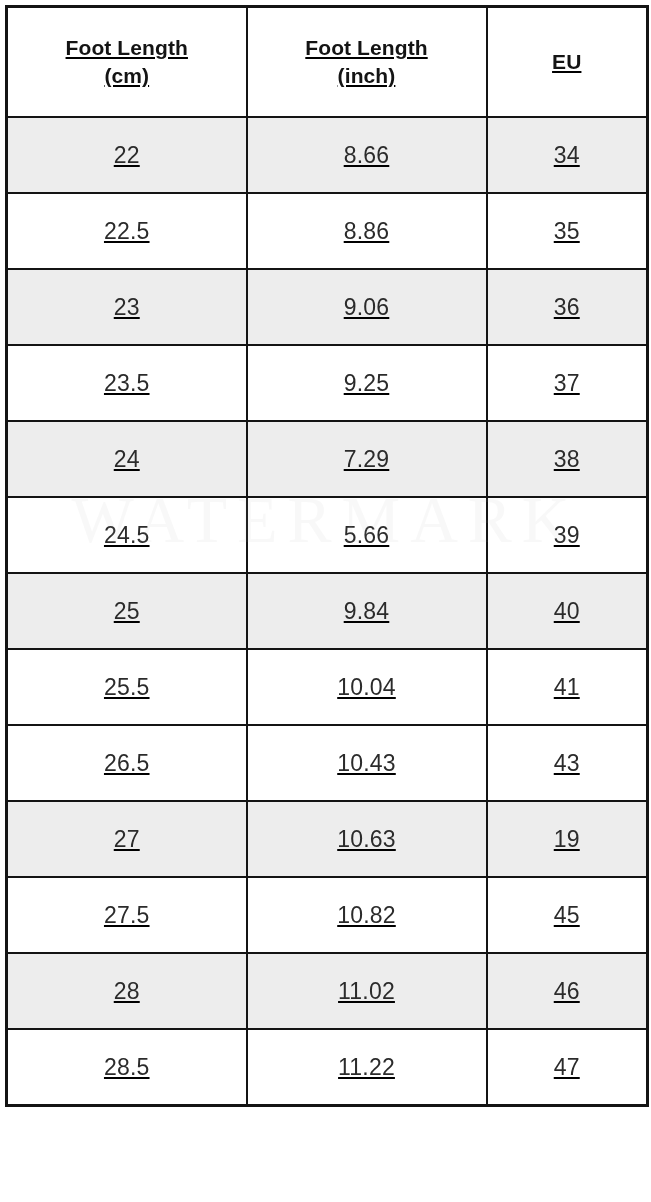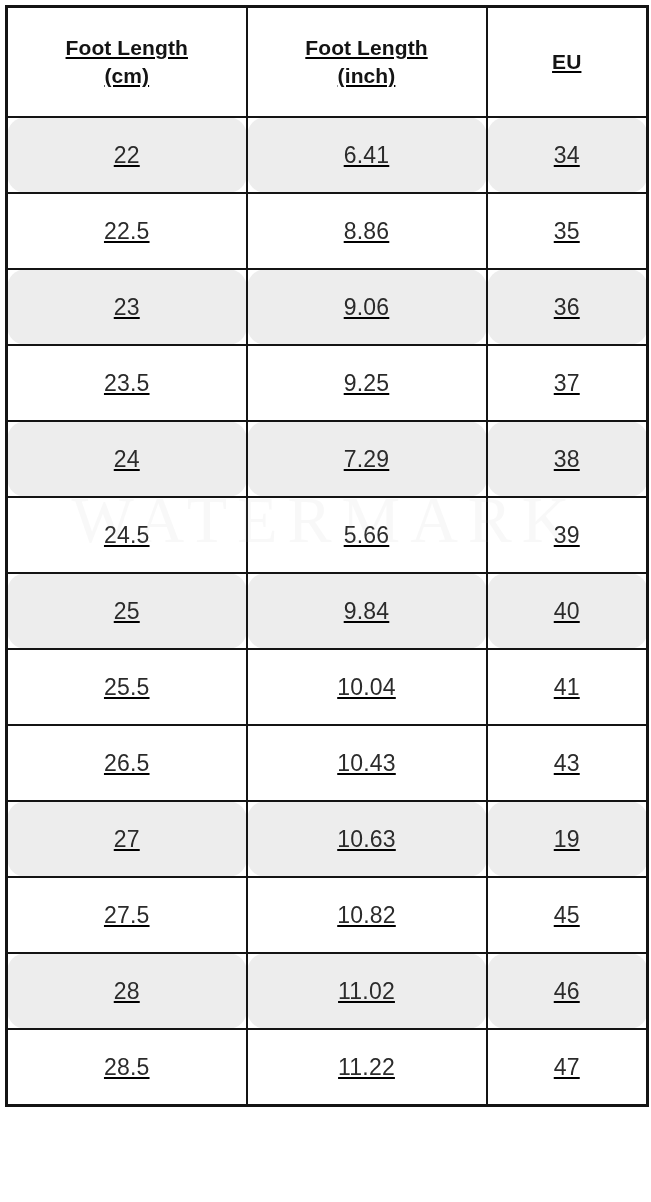--- a/index.html
+++ b/index.html
@@ -79,21 +79,20 @@
   .size-table thead th .hl {
     display: block;
   }
 
   .size-table tbody td {
     height: 74px;
     font-weight: 400;
     font-size: 23px;
     color: #2b2b2b;
     letter-spacing: 0.2px;
-    border-radius: 19px;
   }
 
   .size-table tbody tr.shade td {
     background: #ededed;
   }
   .size-table tbody tr.plain td {
     background: #ffffff;
   }
 </style>
 </head>
@@ -121,21 +120,21 @@
         </th>
         <th>
           <span class="hl">EU</span>
         </th>
       </tr>
     </thead>
     <tbody>
 
       <tr class="shade">
         <td>22</td>
-        <td>6.41</td>
+        <td>8.66</td>
         <td>34</td>
       </tr>
 
       <tr class="plain">
         <td>22.5</td>
         <td>8.86</td>
         <td>35</td>
       </tr>
 
       <tr class="shade">

